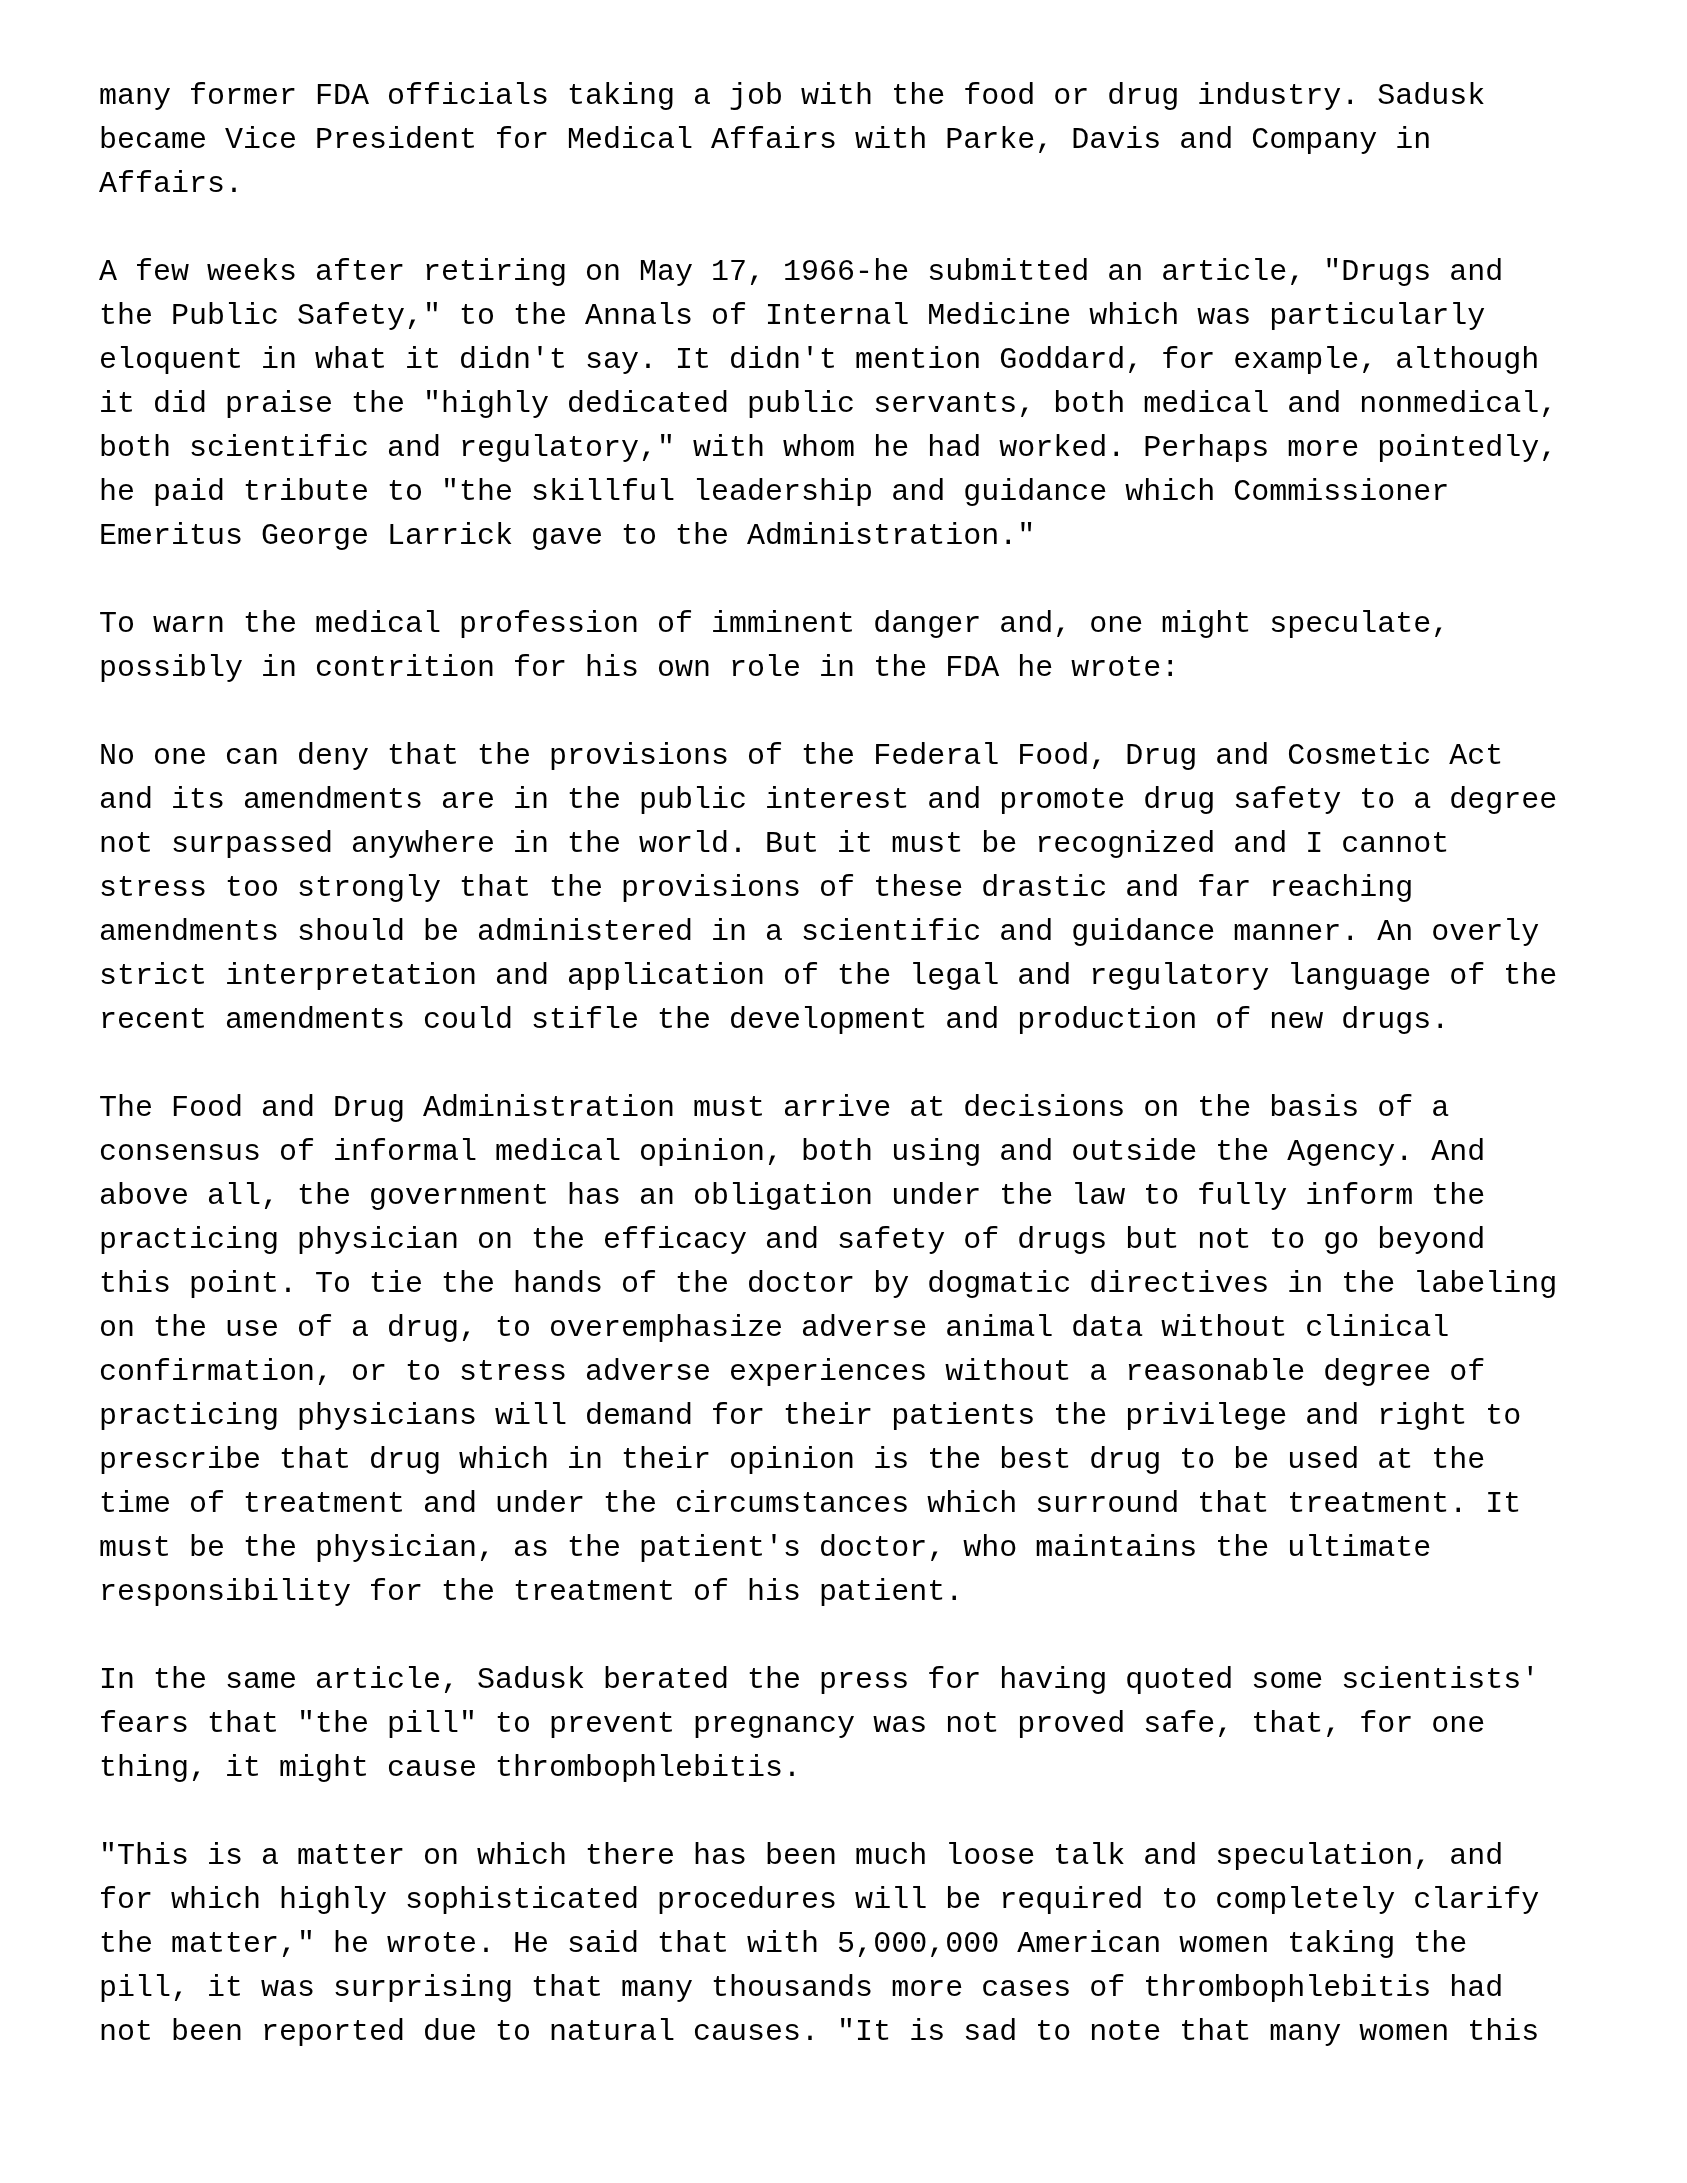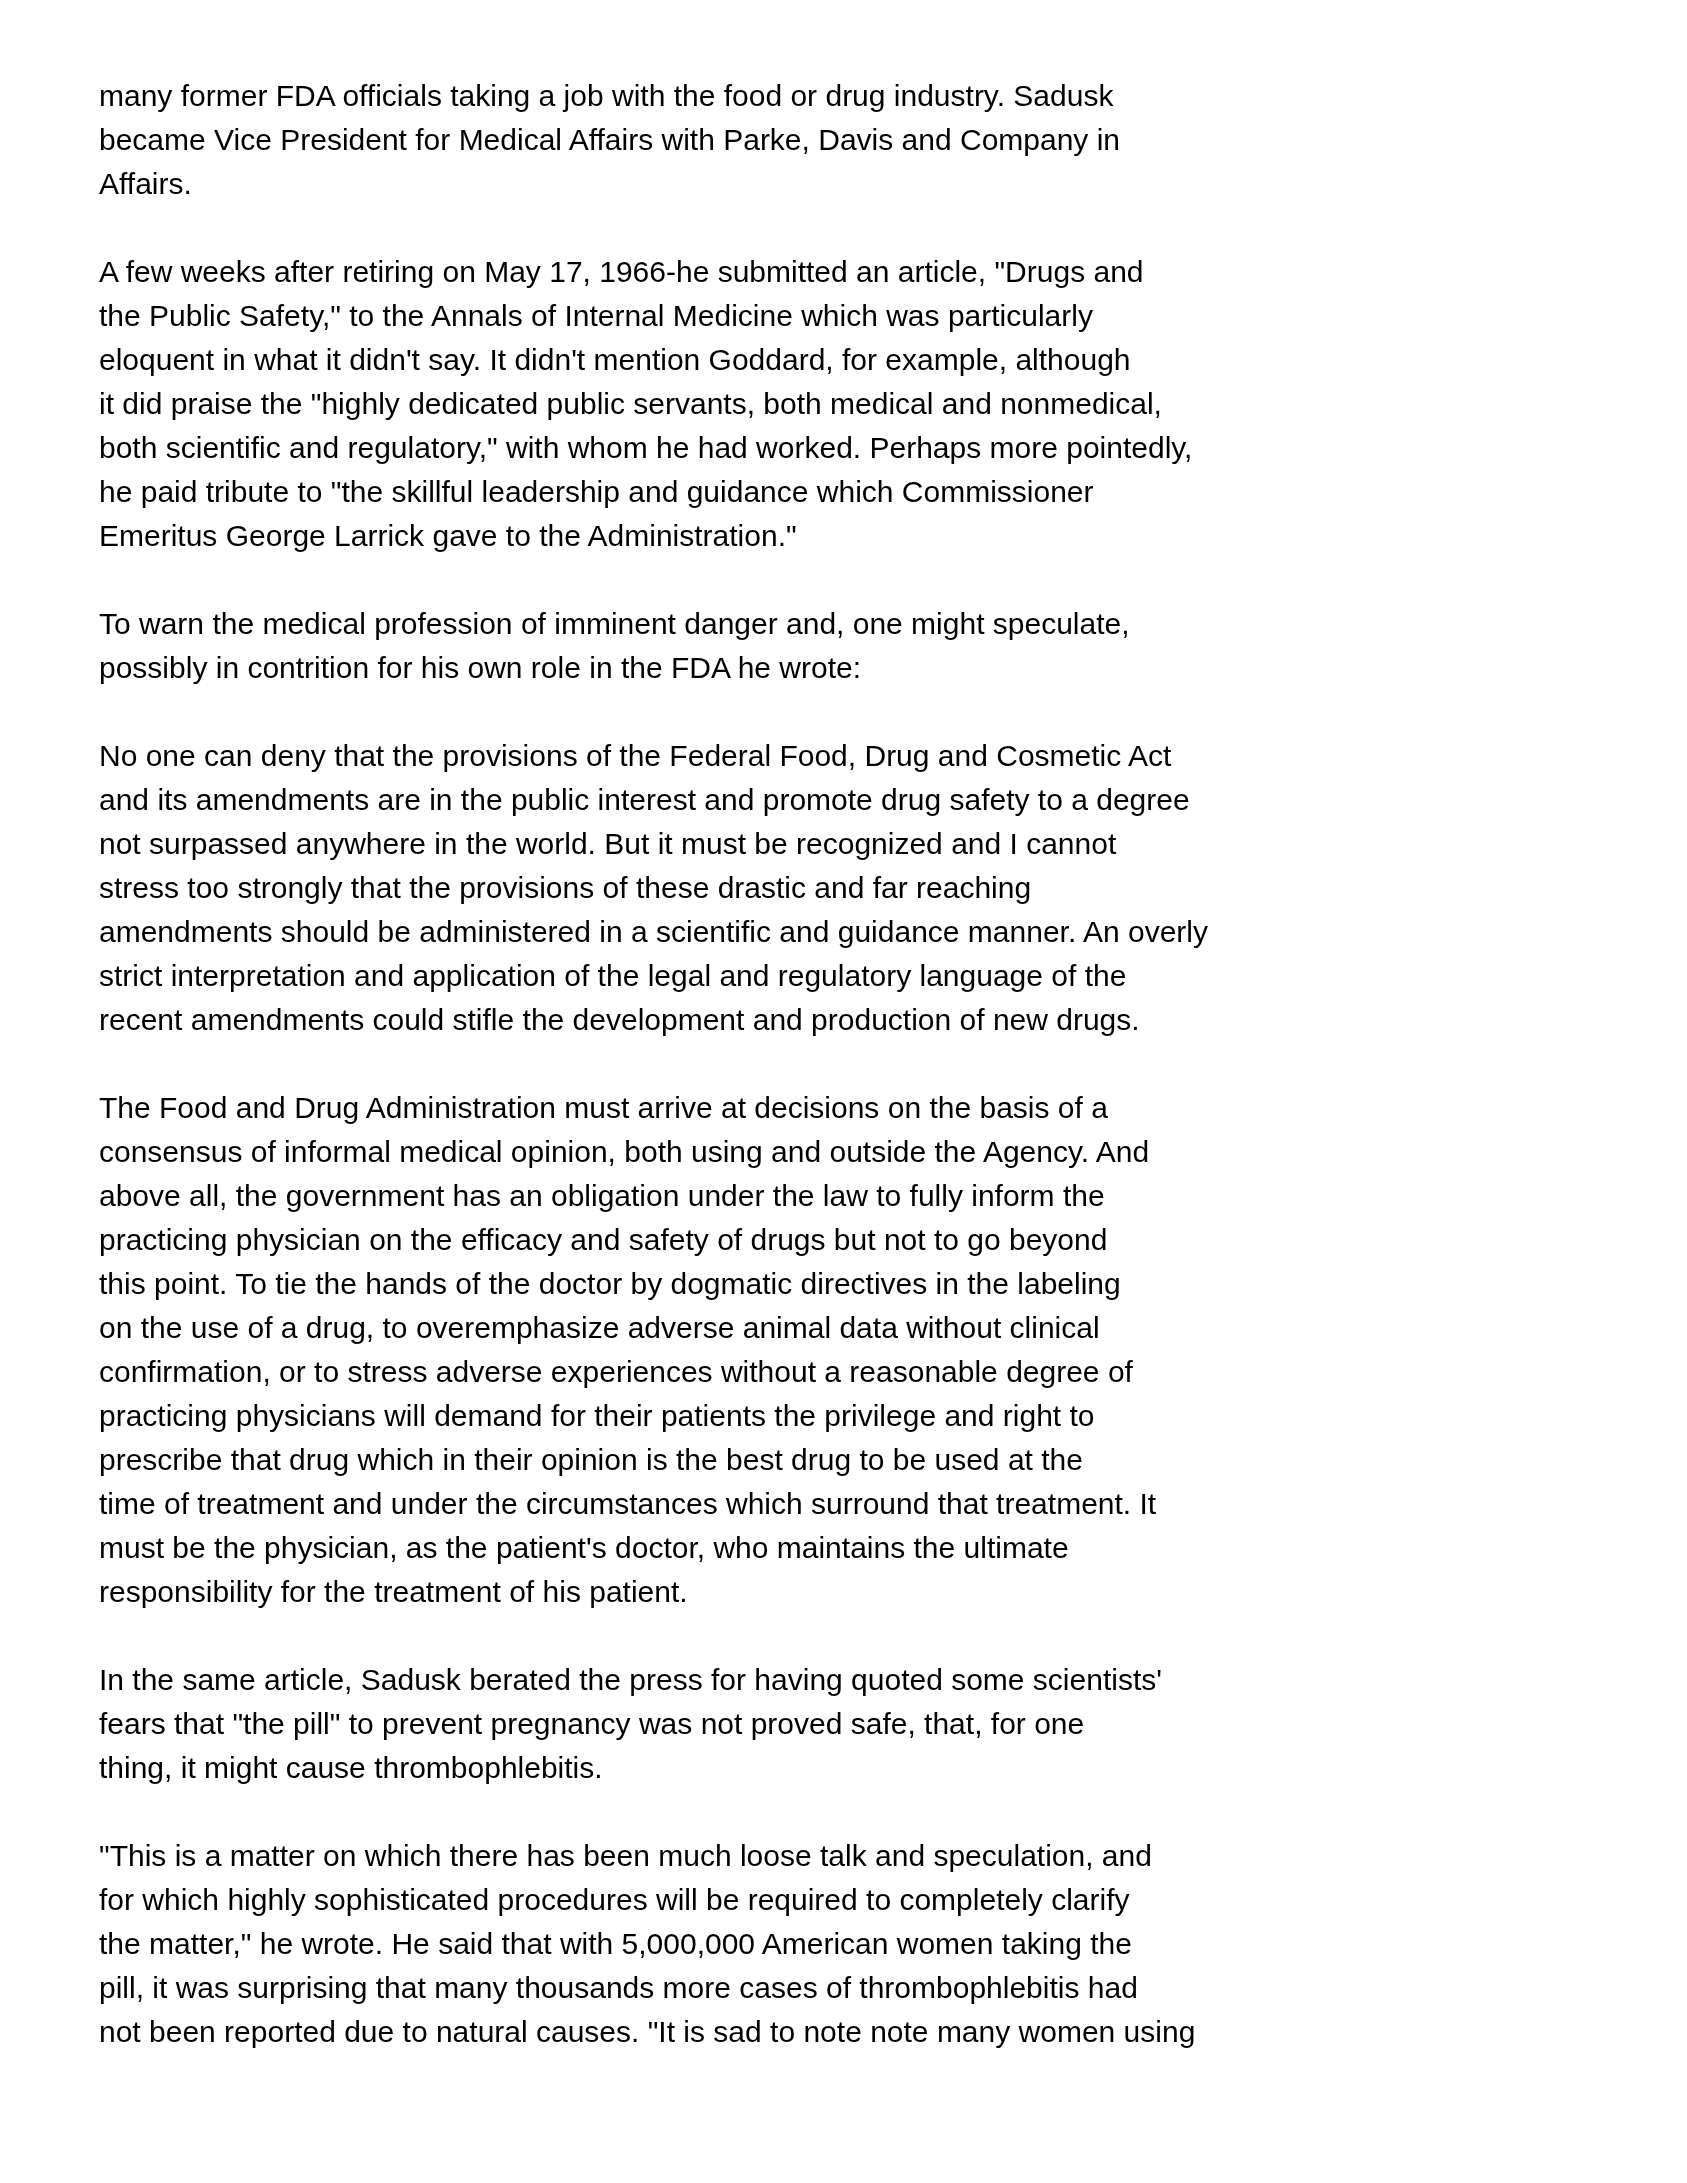--- a/index.html
+++ b/index.html
@@ -11,21 +11,21 @@
       width: 1687px;
       height: 2183px;
       position: relative;
       overflow: hidden;
     }
     .page {
       position: absolute;
       left: 99px;
       top: 74px;
       width: 1516px;
-      font-family: Liberation Sans, sans-serif;
+      font-family: Liberation Mono, monospace;
       font-size: 30px;
       line-height: 44px;
       color: #000000;
     }
     .para {
       margin: 0 0 44px 0;
     }
     .line {
       display: block;
       white-space: pre;
@@ -87,17 +87,17 @@
     <span class="line">In the same article, Sadusk berated the press for having quoted some scientists'</span>
     <span class="line">fears that "the pill" to prevent pregnancy was not proved safe, that, for one</span>
     <span class="line">thing, it might cause thrombophlebitis.</span>
   </div>
 
   <div class="para">
     <span class="line">"This is a matter on which there has been much loose talk and speculation, and</span>
     <span class="line">for which highly sophisticated procedures will be required to completely clarify</span>
     <span class="line">the matter," he wrote. He said that with 5,000,000 American women taking the</span>
     <span class="line">pill, it was surprising that many thousands more cases of thrombophlebitis had</span>
-    <span class="line">not been reported due to natural causes. "It is sad to note note many women using</span>
+    <span class="line">not been reported due to natural causes. "It is sad to note that many women this</span>
   </div>
 
 </div>
 
 
 </body></html>

